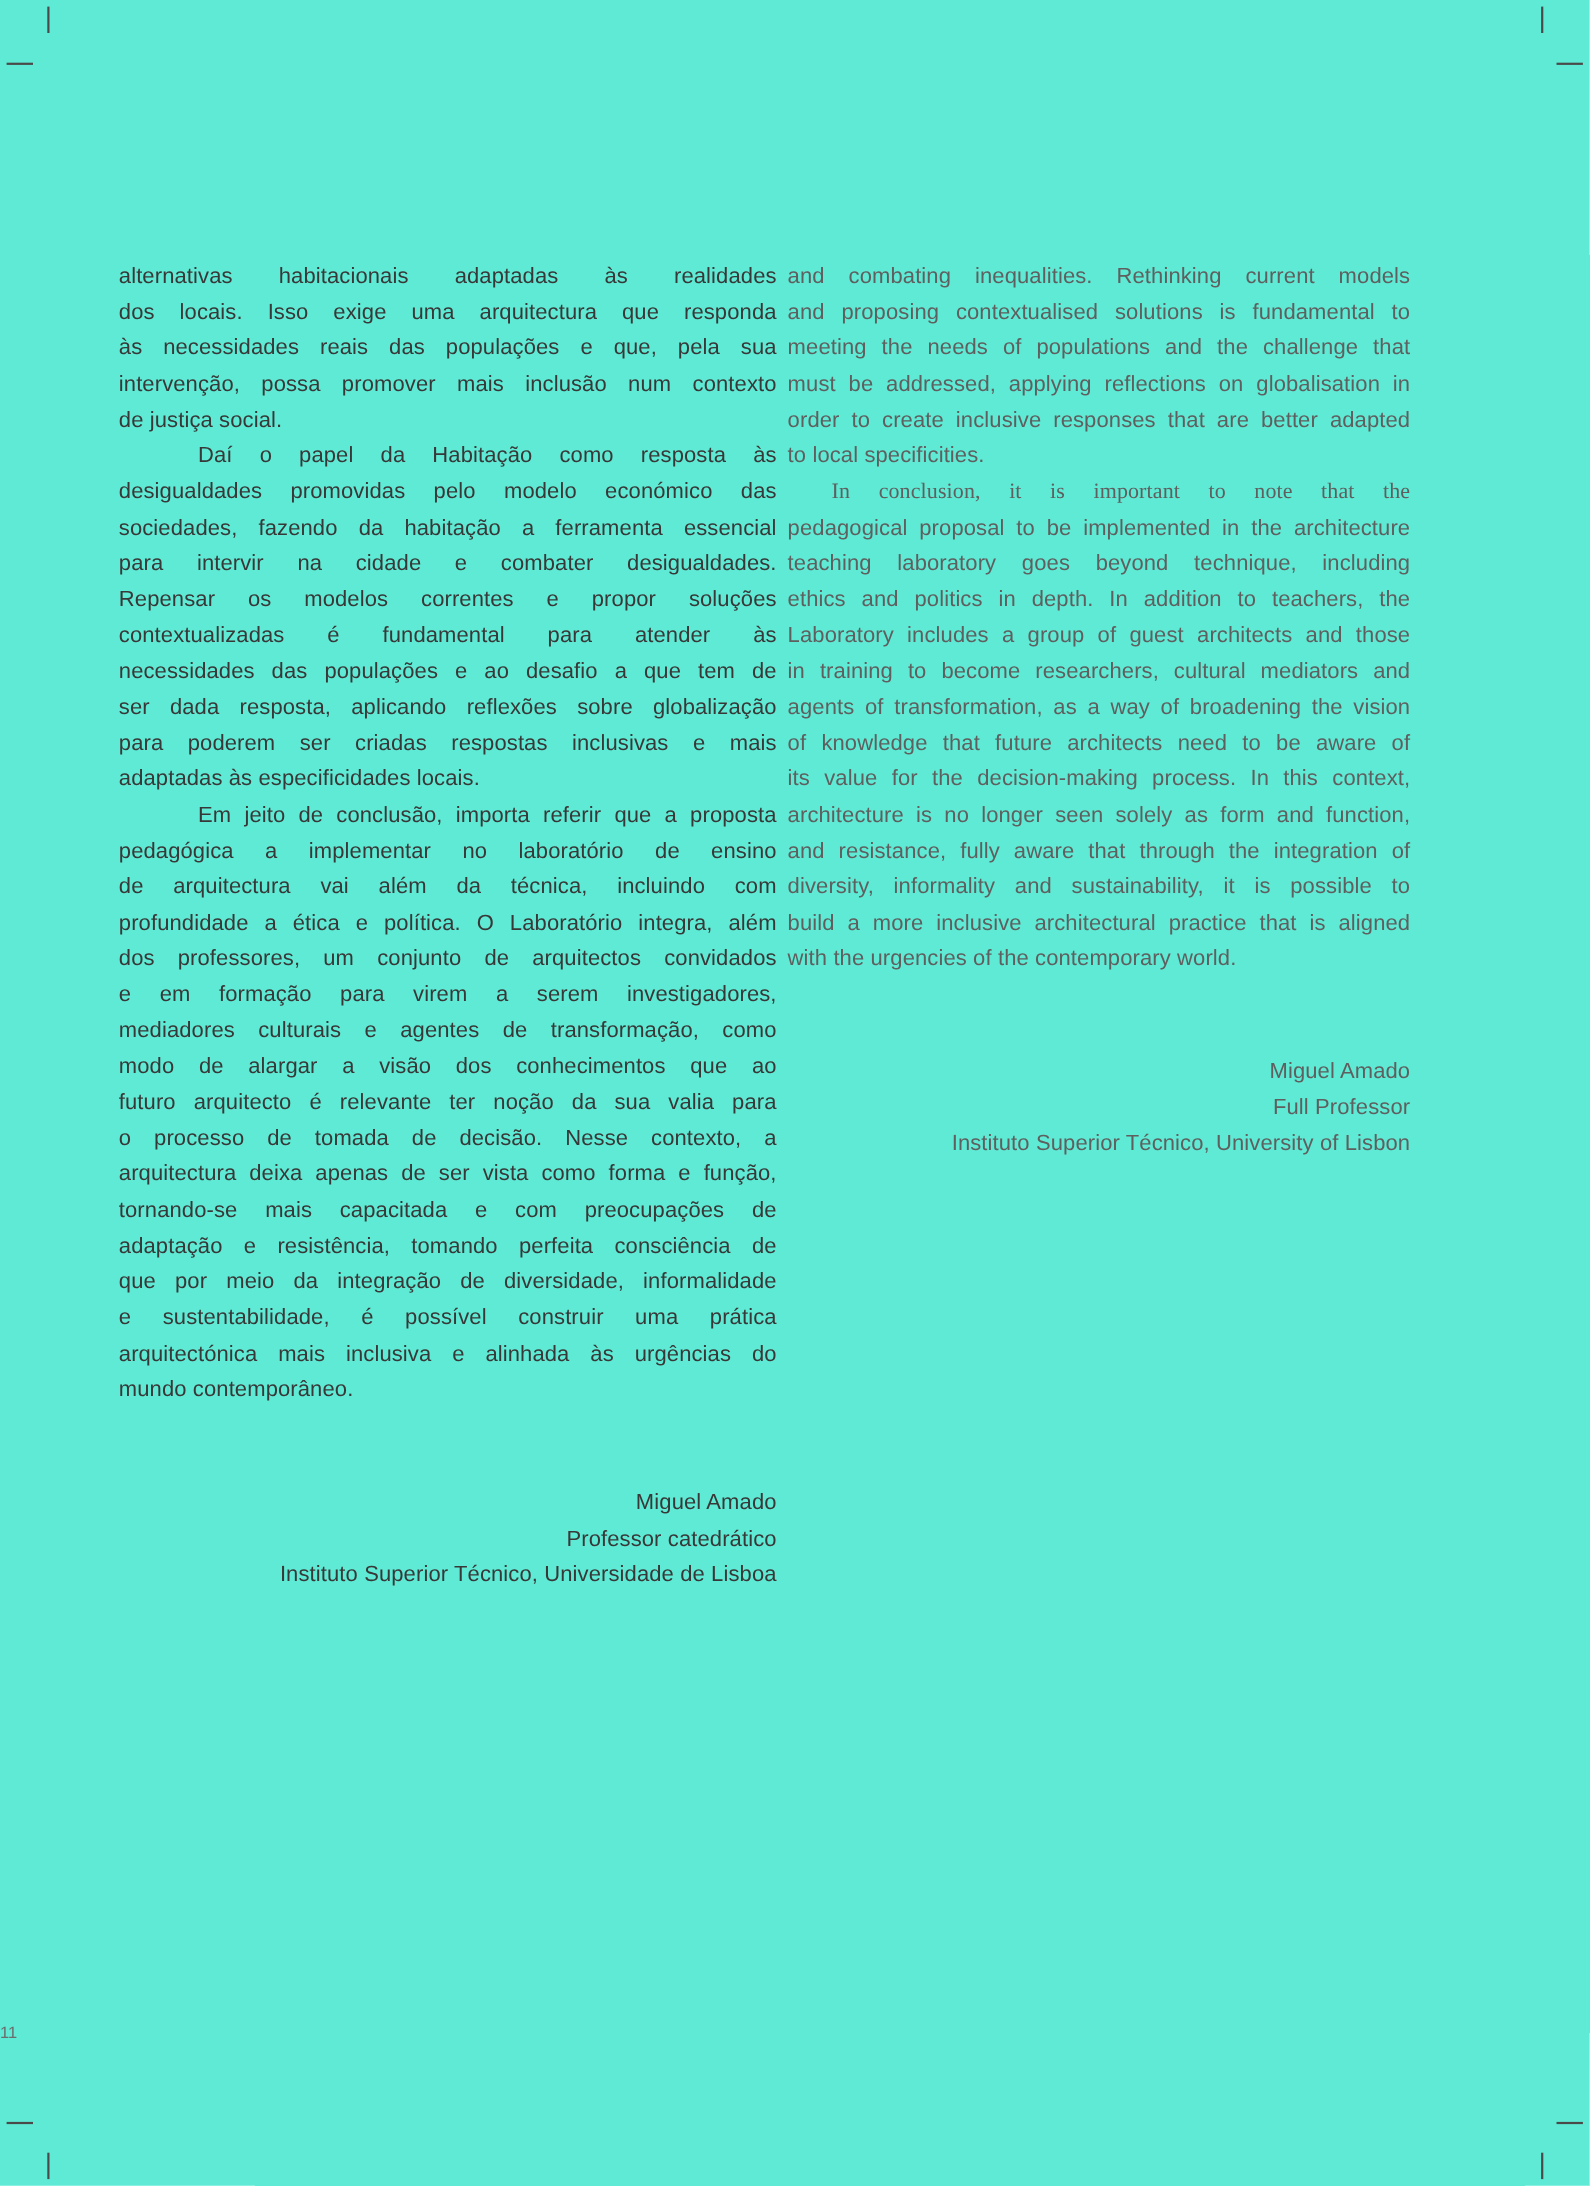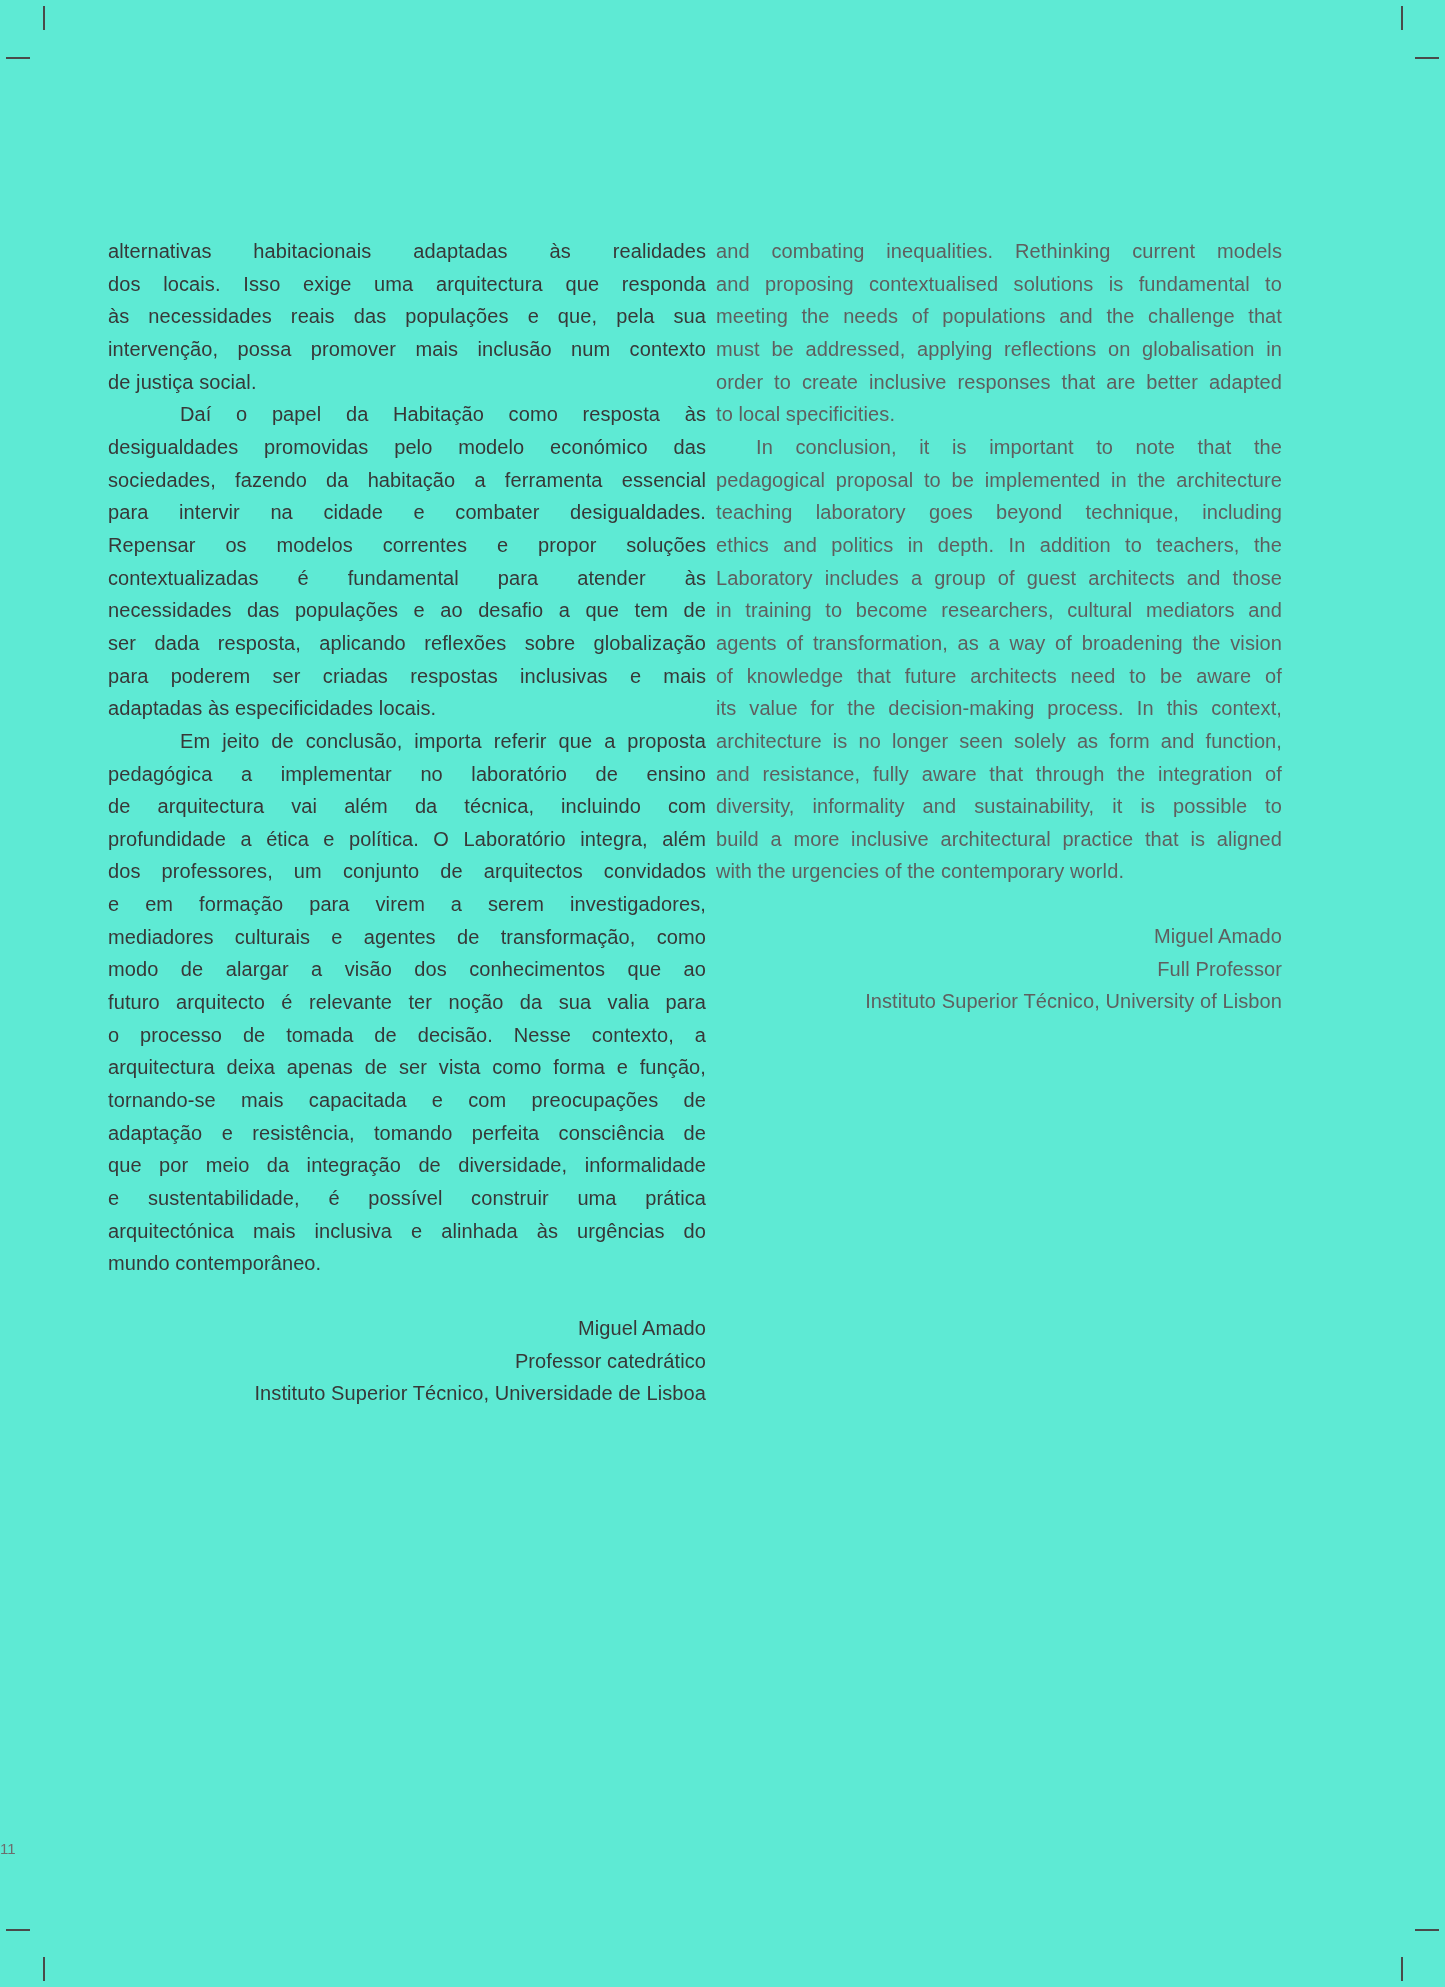--- a/index.html
+++ b/index.html
@@ -49,23 +49,23 @@
     text-align-last: justify;
     -moz-text-align-last: justify;
     white-space: nowrap;
     overflow: visible;
   }
   .line.last {
     text-align-last: left;
     -moz-text-align-last: left;
   }
   .col-left  .line.indent { text-indent: 72px; }
-  .col-right .line.indent { text-indent: 40px; }
+  .col-right .line.indent { text-indent: 40px; font-family: Liberation Serif, serif; }
   .signature {
-    margin-top: 32px;
+    margin-top: 70px;
     text-align: right;
   }
   .sig-line { line-height: 32.65px; }
   
   .page-number {
     position: absolute;
     top: 1840px;
     left: 0;
     right: 10px;
     text-align: left;

